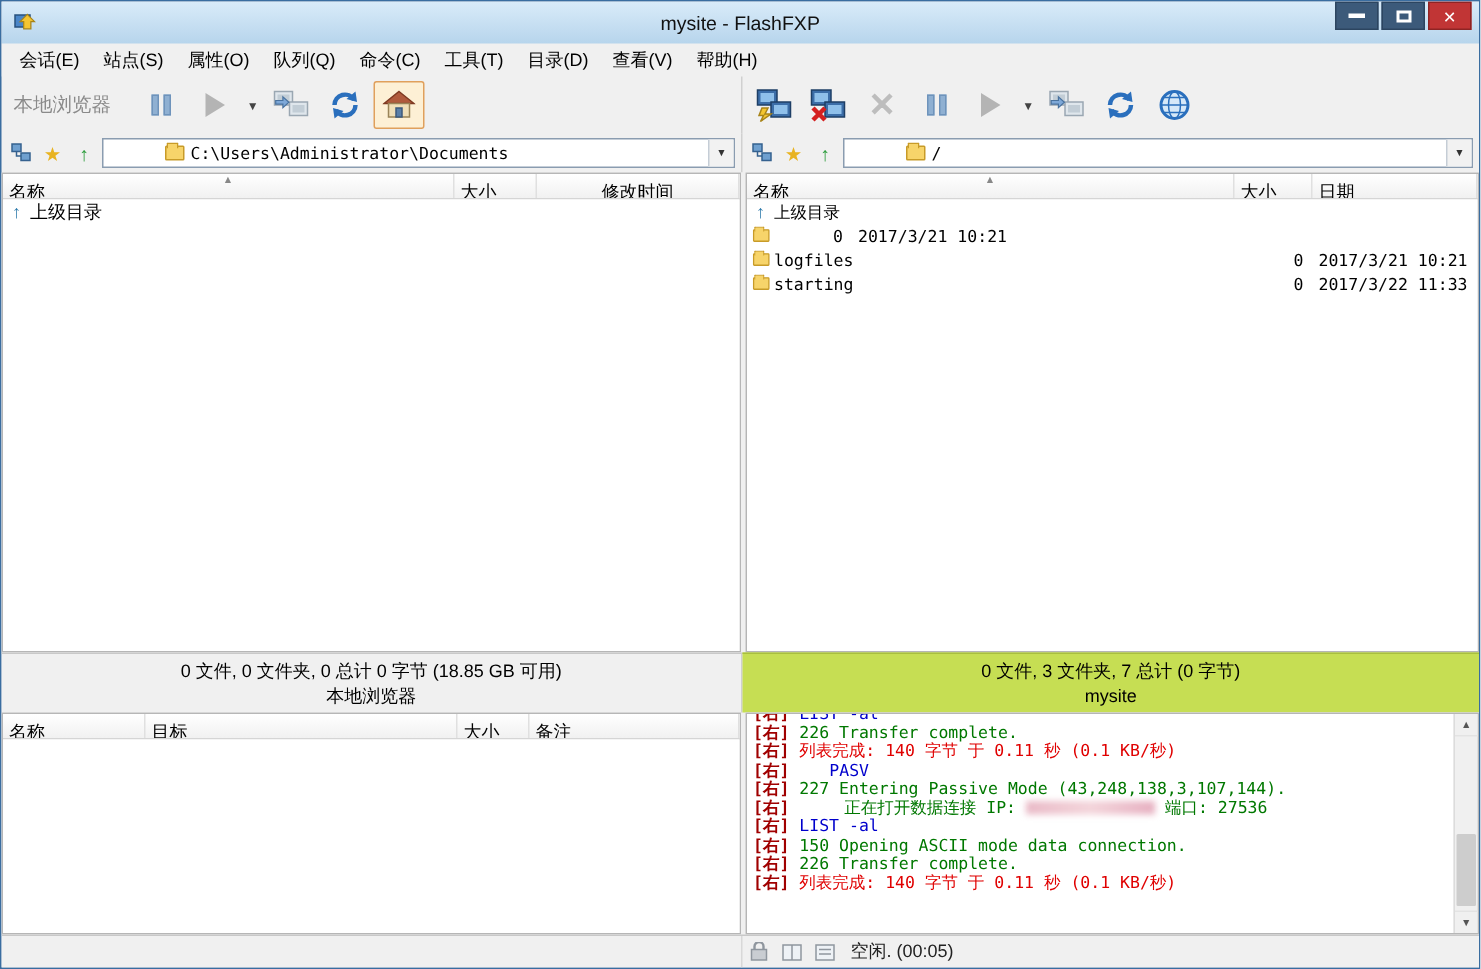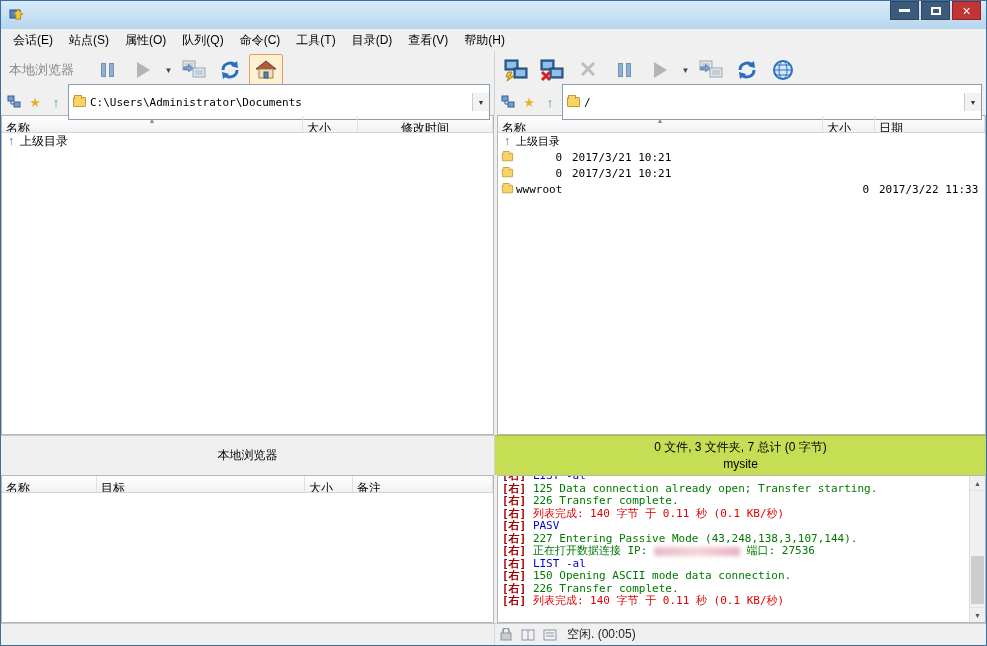--- a/index.html
+++ b/index.html
@@ -39,21 +39,21 @@
   .play-tri{width:0;height:0;border-left:13px solid #b4b4b4;border-top:8px solid transparent;border-bottom:8px solid transparent;}
   .big-x{font-size:22px;font-weight:bold;color:#bdbdbd;line-height:1;}
   
   .address-row{height:26px;display:flex;flex:0 0 26px;}
   .addr-half{display:flex;align-items:center;padding:2px 4px;gap:3px;}
   .addr-left{width:494px;border-right:1px solid #d0d0d0;}
   .addr-right{flex:1;}
   .mini-btn{width:18px;height:18px;display:flex;align-items:center;justify-content:center;cursor:pointer;font-size:12px;}
   .star{color:#e8b321;font-size:13px;}
   .uparrow{color:#2f9e3f;font-weight:bold;font-size:13px;}
-  .combo{flex:1;height:36px;background:#fff;border:1px solid #8a9cb0;display:flex;align-items:center;position:relative;}
+  .combo{flex:1;height:20px;background:#fff;border:1px solid #8a9cb0;display:flex;align-items:center;position:relative;padding-left:37px;}
   .combo .folder{margin:0 4px;}
   .combo-text{flex:1;font-family:"DejaVu Sans Mono",monospace;font-size:11px;white-space:nowrap;overflow:hidden;}
   .combo-drop{width:17px;height:18px;border-left:1px solid #c5cdd6;background:#f2f2f2;display:flex;align-items:center;justify-content:center;font-size:7px;color:#333;cursor:pointer;}
   .folder{display:inline-block;width:13px;height:10px;background:#f7d46a;border:1px solid #c89b28;border-radius:1px;position:relative;}
   .folder::before{content:"";position:absolute;top:-3px;left:0;width:6px;height:3px;background:#f7d46a;border:1px solid #c89b28;border-bottom:none;border-radius:1px 1px 0 0;}
   
   .lists-row{flex:1;display:flex;min-height:0;}
   .pane{display:flex;flex-direction:column;background:#fff;border:1px solid #b6b6b6;min-width:0;}
   .pane-left{width:493px;}
   .splitter{width:3px;background:var(--chrome_bg);cursor:col-resize;}
@@ -108,20 +108,21 @@
 </head>
 <body>
 
 <div class="window">
 
   <div class="titlebar">
     <svg class="app-icon" viewBox="0 0 18 18">
       <rect x="2" y="4" width="10" height="8" fill="#4a86c8" stroke="#27517e"></rect>
       <polygon points="9,2 15,8 12,8 12,14 6,14 6,8 3,8" fill="#f4c531" stroke="#a8841a" transform="translate(3,2) scale(0.8)"></polygon>
     </svg>
+    <div class="title-text">mysite - FlashFXP</div>
     <div class="win-btns">
       <div class="win-btn btn-min">
           <span class="glyph-min"></span>
         </div>
       <div class="win-btn btn-max">
           <span class="glyph-max"></span>
         </div>
       <div class="win-btn btn-close">
           <span>×</span>
         </div>
@@ -314,37 +315,39 @@
             <span class="row-icon ">
               <span class="folder" style="transform: scale(0.85);"></span>
             </span>
             <span class="row-size">0</span>
             <span class="row-date">2017/3/21 10:21</span>
           </div>
           <div class="file-row">
             <span class="row-icon ">
               <span class="folder" style="transform: scale(0.85);"></span>
             </span>
+            <span class="row-name">logfiles</span>
             <span class="row-size">0</span>
             <span class="row-date">2017/3/21 10:21</span>
           </div>
           <div class="file-row">
             <span class="row-icon ">
               <span class="folder" style="transform: scale(0.85);"></span>
             </span>
-            <span class="row-name">wwwroot</span>
+            <span class="row-name">starting</span>
             <span class="row-size">0</span>
             <span class="row-date">2017/3/22 11:33</span>
           </div>
         </div>
     </div>
   </div>
 
   <div class="status-row">
     <div class="status-box status-left">
+      <div>0 文件, 0 文件夹, 0 总计 0 字节 (18.85 GB 可用)</div>
       <div>本地浏览器</div>
     </div>
     <div class="status-box status-right">
       <div>0 文件, 3 文件夹, 7 总计 (0 字节)</div>
       <div>mysite</div>
     </div>
   </div>
 
   <div class="bottom-row">
     <div class="queue-pane">
@@ -353,26 +356,25 @@
         <div class="hcell col-qtarget">目标</div>
         <div class="hcell num col-qsize">大小</div>
         <div class="hcell col-qnote">备注</div>
       </div>
       <div class="list-body"></div>
     </div>
     <div class="log-pane">
       <div class="log-inner">
         <div class="log-lines">
             <div class="log-line"><span class="log-prefix" style="color: rgb(160, 0, 0);">[右] </span><span style="color: rgb(0, 0, 204);">LIST -al</span></div>
-            <div class="log-line"><span class="log-prefix" style="color: rgb(160, 0, 0);">[右] </span><span style="color: rgb(0, 120, 0);">125 Data connection already open; Transfer starting.</span></div>
             <div class="log-line"><span class="log-prefix" style="color: rgb(160, 0, 0);">[右] </span><span style="color: rgb(0, 120, 0);">226 Transfer complete.</span></div>
             <div class="log-line"><span class="log-prefix" style="color: rgb(160, 0, 0);">[右] </span><span style="color: rgb(224, 0, 0);">列表完成: 140 字节 于 0.11 秒 (0.1 KB/秒)</span></div>
-            <div class="log-line"><span class="log-prefix" style="color: rgb(160, 0, 0);">[右] </span><span style="color: rgb(0, 0, 204);">PASV</span></div>
+            <div class="log-line"><span class="log-prefix" style="color: rgb(160, 0, 0);">[右] </span><span style="color: rgb(0, 0, 204); margin-left: 20px;">PASV</span></div>
             <div class="log-line"><span class="log-prefix" style="color: rgb(160, 0, 0);">[右] </span><span style="color: rgb(0, 120, 0);">227 Entering Passive Mode (43,248,138,3,107,144).</span></div>
-            <div class="log-line"><span class="log-prefix" style="color: rgb(160, 0, 0);">[右] </span><span style="color: rgb(0, 120, 0);">正在打开数据连接 IP: </span><span class="blur-box"></span><span style="color: rgb(0, 120, 0);"> 端口: 27536</span></div>
+            <div class="log-line"><span class="log-prefix" style="color: rgb(160, 0, 0);">[右] </span><span style="color: rgb(0, 120, 0); margin-left: 30px;">正在打开数据连接 IP: </span><span class="blur-box"></span><span style="color: rgb(0, 120, 0);"> 端口: 27536</span></div>
             <div class="log-line"><span class="log-prefix" style="color: rgb(160, 0, 0);">[右] </span><span style="color: rgb(0, 0, 204);">LIST -al</span></div>
             <div class="log-line"><span class="log-prefix" style="color: rgb(160, 0, 0);">[右] </span><span style="color: rgb(0, 120, 0);">150 Opening ASCII mode data connection.</span></div>
             <div class="log-line"><span class="log-prefix" style="color: rgb(160, 0, 0);">[右] </span><span style="color: rgb(0, 120, 0);">226 Transfer complete.</span></div>
             <div class="log-line"><span class="log-prefix" style="color: rgb(160, 0, 0);">[右] </span><span style="color: rgb(224, 0, 0);">列表完成: 140 字节 于 0.11 秒 (0.1 KB/秒)</span></div>
           </div>
       </div>
       <div class="vscroll">
         <div class="sbtn up">▲</div>
         <div class="sthumb"></div>
         <div class="sbtn down">▼</div>

